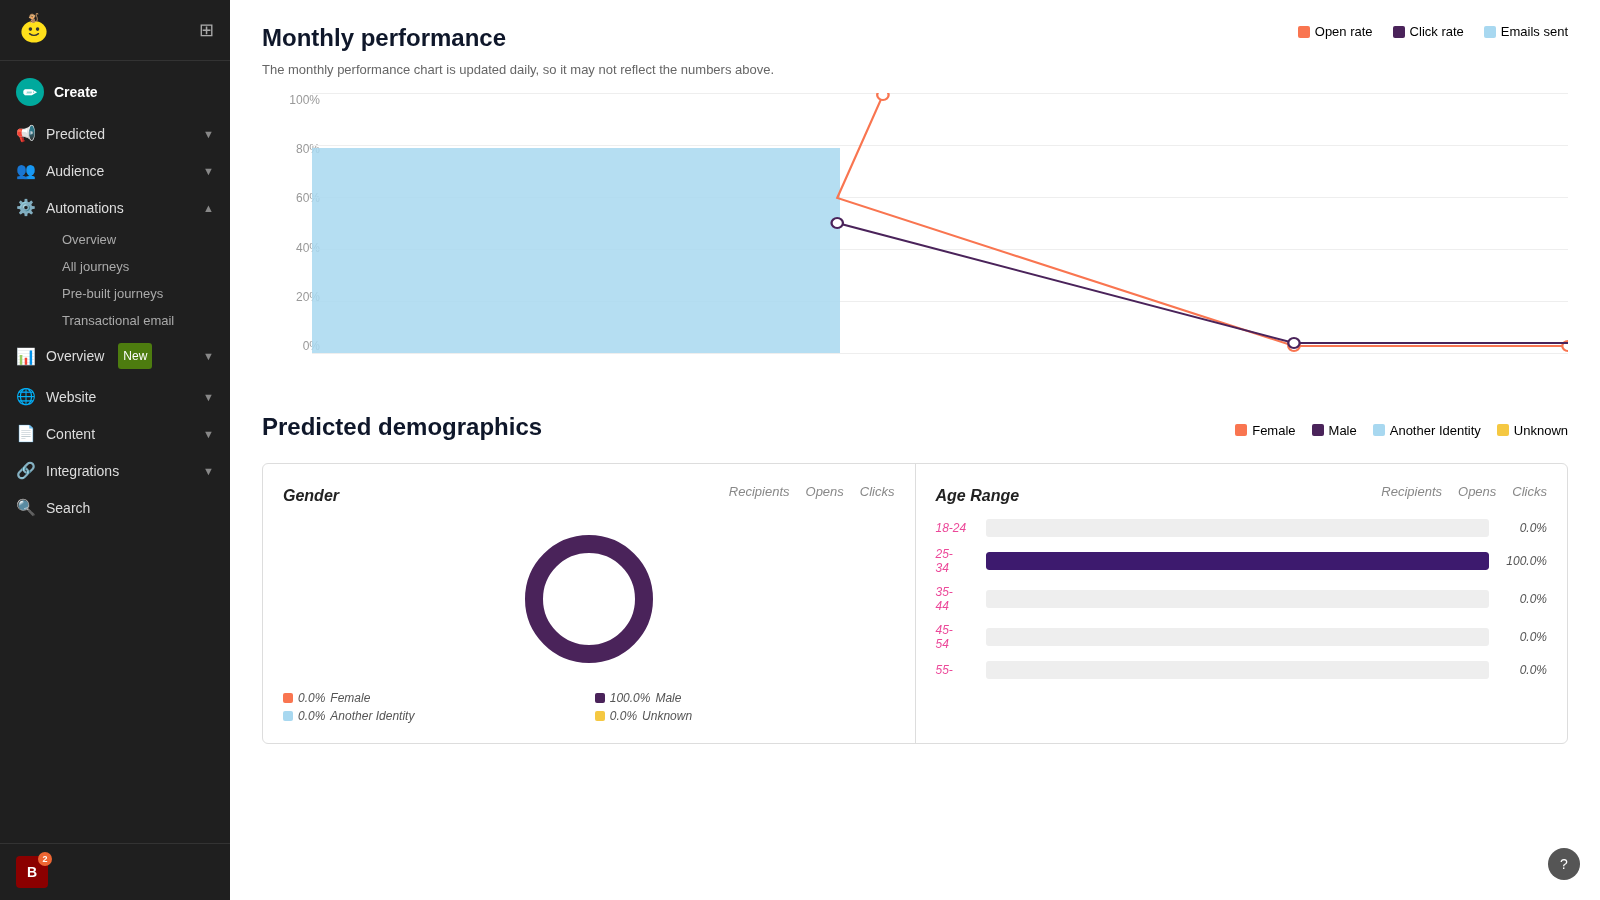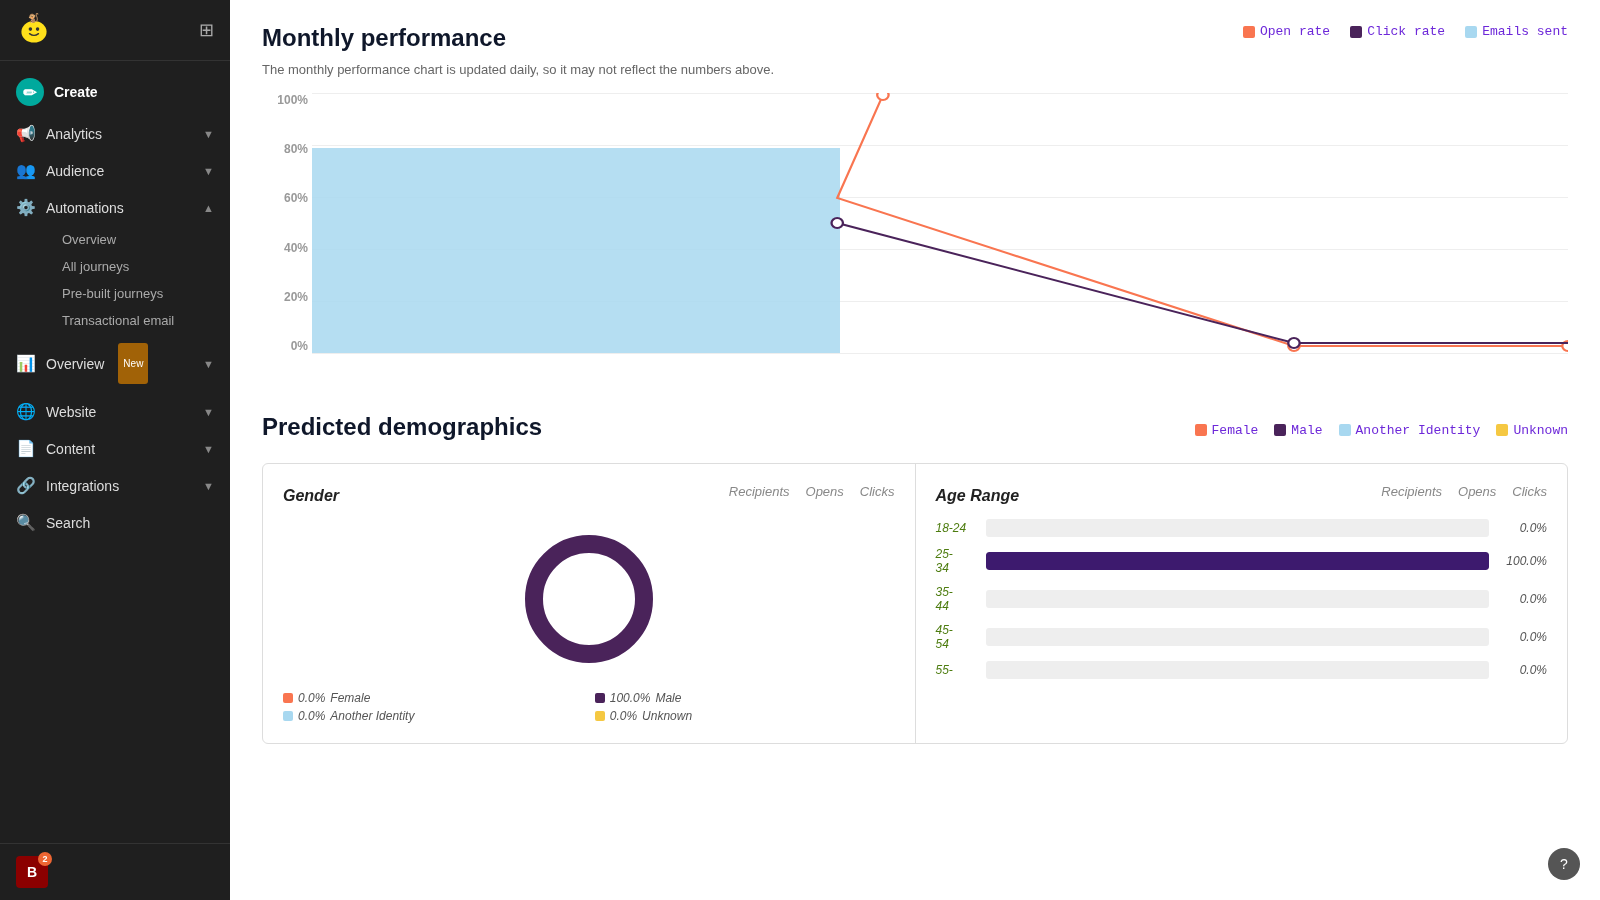--- a/index.html
+++ b/index.html
@@ -32,22 +32,22 @@
     .sidebar-nav { flex: 1; padding: 8px 0; }
     .nav-item {
       display: flex; align-items: center; gap: 10px;
       padding: 9px 16px; cursor: pointer; color: #ddd;
       font-size: 14px; font-weight: 500;
       position: relative;
     }
     .nav-item .icon { width: 20px; text-align: center; font-size: 16px; }
     .nav-item .chevron { margin-left: auto; font-size: 11px; color: #888; }
     .nav-badge {
-      background: #a16207; color: #fff; font-size: 10px;
-      padding: 15px 5px; border-radius: 3px; margin-left: 4px;
+      background: #4d7c0f; color: #fff; font-size: 12px;
+      padding: 6px 5px; border-radius: 3px; margin-left: 4px;
     }
     .sub-nav { padding: 0 0 0 46px; }
     .sub-nav-item {
       display: block; padding: 6px 16px; color: #aaa;
       font-size: 13px; cursor: pointer;
     }
     .sidebar-bottom {
       padding: 12px 16px; border-top: 1px solid #333;
     }
     .sidebar-user {
@@ -79,36 +79,36 @@
       font-size: 24px; font-weight: 600; color: #0f172a; margin-bottom: 6px;
     }
     .section-subtitle {
       font-size: 13px; color: #666; margin-bottom: 16px;
     }
     .chart-legend {
       display: flex; gap: 20px; align-items: center; justify-content: flex-end;
       margin-bottom: 8px;
     }
     .legend-item {
-      display: flex; align-items: center; gap: 5px; font-size: 13px; color: #6d28d9; font-family: Liberation Mono, monospace;
+      display: flex; align-items: center; gap: 5px; font-size: 13px; color: #000000;
     }
     .legend-dot {
       width: 12px; height: 12px; border-radius: 2px;
     }
 
     .chart-area {
       position: relative; height: 280px; margin-bottom: 40px;
     }
     .chart-inner {
       position: relative; height: 260px; margin-left: 50px;
     }
     .y-axis {
-      position: absolute; left: 4px; top: 0; height: 260px;
+      position: absolute; left: 16px; top: 0; height: 260px;
       display: flex; flex-direction: column; justify-content: space-between;
-      font-size: 12px; color: #999; font-weight: bold;
+      font-size: 12px; color: #999;
     }
     .y-label { text-align: right; width: 42px; }
     .grid-line {
       position: absolute; left: 0; right: 0; border-top: 1px solid #eee;
     }
     
     .blue-bar {
       position: absolute;
       left: 0; bottom: 0;
       width: 42%; height: 79%;
@@ -153,21 +153,21 @@
     }
     .donut-swatch {
       width: 10px; height: 10px; border-radius: 2px; flex-shrink: 0;
     }
 
     
     .age-row {
       display: flex; align-items: center; margin-bottom: 10px; gap: 10px;
     }
     .age-label {
-      width: 40px; font-size: 12px; color: #4d7c0f; flex-shrink: 0;
+      width: 40px; font-size: 12px; color: #ec4899; flex-shrink: 0;
     }
     .age-bar-bg {
       flex: 1; height: 18px; background: #eee; border-radius: 3px; overflow: hidden;
     }
     .age-bar-fill {
       height: 100%; background: #3d1a6e; border-radius: 3px;
       transition: width 0.3s;
     }
     .age-pct {
       width: 48px; font-size: 12px; color: #555; text-align: right;
@@ -213,21 +213,21 @@
 
   <div class="sidebar-nav">
 
     <div class="create-item">
       <div class="create-icon">✏</div>
       <span>Create</span>
     </div>
 
     <div class="nav-item">
       <span class="icon">📢</span>
-      <span>Analytics</span>
+      <span>Predicted</span>
       <span class="chevron">▼</span>
     </div>
 
     <div class="nav-item">
       <span class="icon">👥</span>
       <span>Audience</span>
       <span class="chevron">▼</span>
     </div>
 
     <div class="nav-item">

